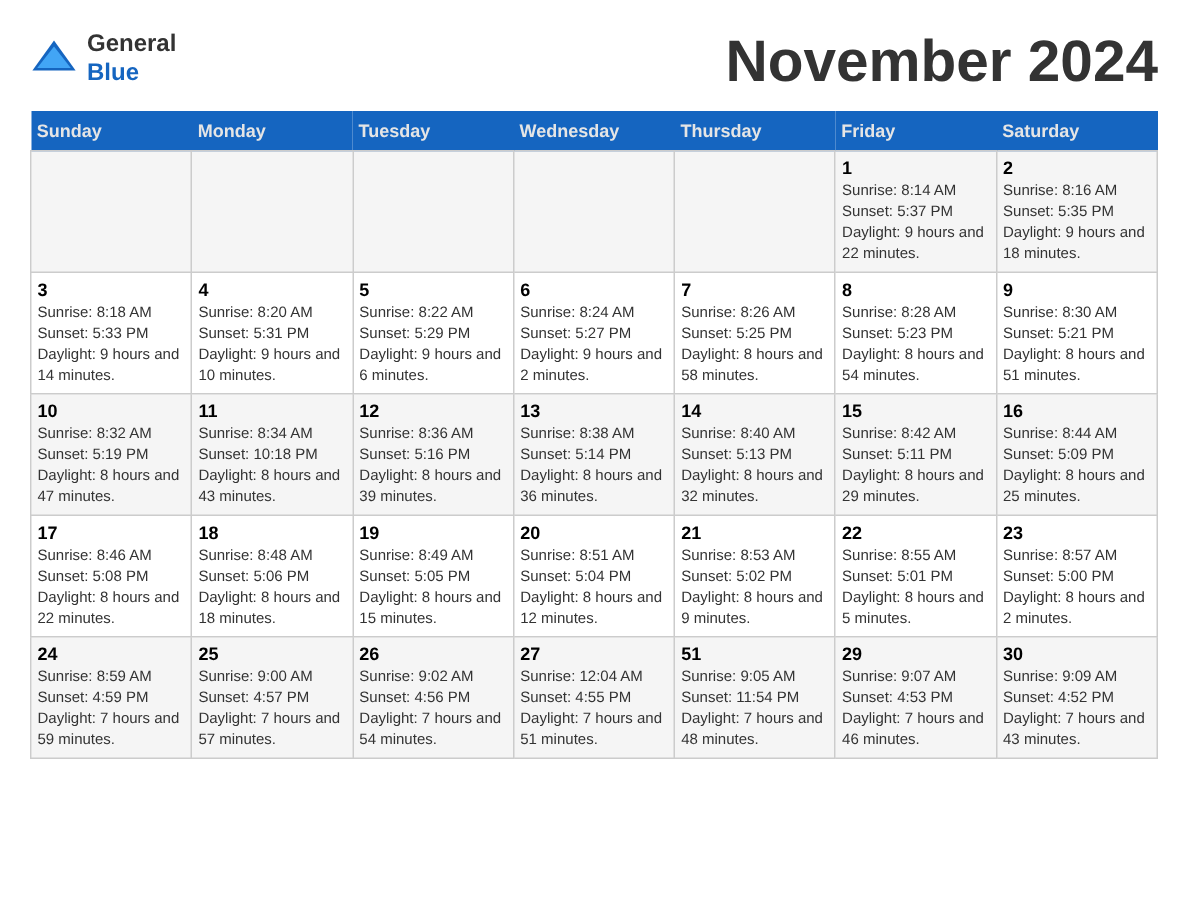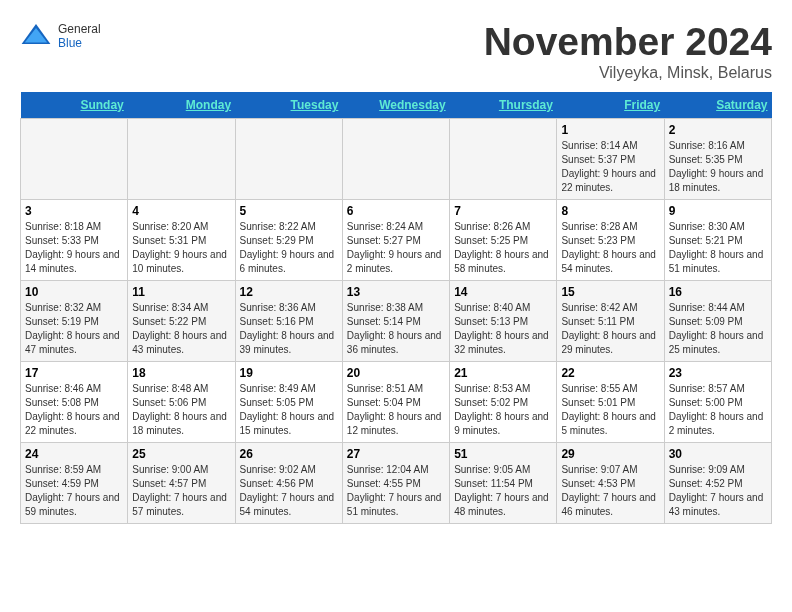--- a/index.html
+++ b/index.html
@@ -15,22 +15,22 @@
       justify-content: space-between;
       align-items: flex-start;
       margin-bottom: 10px;
     }
     .logo {
       display: flex;
       align-items: center;
       gap: 6px;
     }
     .logo-text {
-      font-size: 12px;
-      font-weight: normal;
+      font-size: 16px;
+      font-weight: bold;
       line-height: 1.2;
     }
     .logo-general { color: #333; }
     .logo-blue { color: #1565c0; }
     .logo-icon {
       width: 32px;
       height: 32px;
     }
     .title-area {
       text-align: right;
@@ -44,26 +44,25 @@
       font-size: 16px;
       color: #555;
     }
     table {
       width: 100%;
       border-collapse: collapse;
       font-size: 11px;
     }
     thead tr th {
       background-color: #1565c0;
-      color: #5eead4;
+      color: #e5e5e5;
       padding: 6px 4px;
-      text-align: right;
+      text-align: left;
       font-size: 12px;
       font-weight: bold;
-      text-decoration: underline;
     }
     tbody tr td {
       border: 1px solid #ccc;
       vertical-align: top;
       padding: 4px;
       width: calc(100% / 7);
       height: 80px;
     }
     tbody tr:nth-child(odd) td {
       background-color: #f5f5f5;
@@ -95,21 +94,20 @@
       <polygon points="20,5 38,30 2,30" fill="#1565c0"></polygon>
       <polygon points="20,10 34,28 6,28" fill="#42a5f5"></polygon>
     </svg>
     <div class="logo-text">
       <span class="logo-general">General</span><br>
       <span class="logo-blue">Blue</span>
     </div>
   </div>
   <div class="title-area">
     <div class="month-title">November 2024</div>
-    <div class="subtitle">Vilyeyka, Minsk, Belarus</div>
   </div>
 </div>
 
 <table>
   <thead>
     <tr>
     <th>Sunday</th>
         <th>Monday</th>
         <th>Tuesday</th>
         <th>Wednesday</th>
@@ -185,21 +183,21 @@
       <tr>
         <td>
           <span class="day-number">10</span>
           <div class="day-info">Sunrise: 8:32 AM
 Sunset: 5:19 PM
 Daylight: 8 hours and 47 minutes.</div>
         </td>
         <td>
           <span class="day-number">11</span>
           <div class="day-info">Sunrise: 8:34 AM
-Sunset: 5:22 PM
+Sunset: 10:18 PM
 Daylight: 8 hours and 43 minutes.</div>
         </td>
         <td>
           <span class="day-number">12</span>
           <div class="day-info">Sunrise: 8:36 AM
 Sunset: 5:16 PM
 Daylight: 8 hours and 39 minutes.</div>
         </td>
         <td>
           <span class="day-number">13</span>

